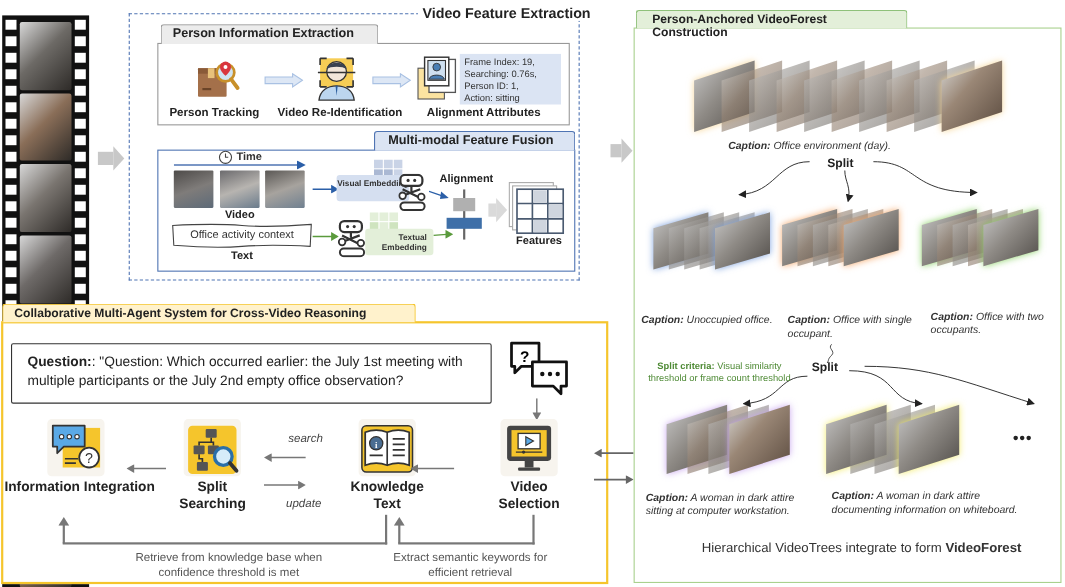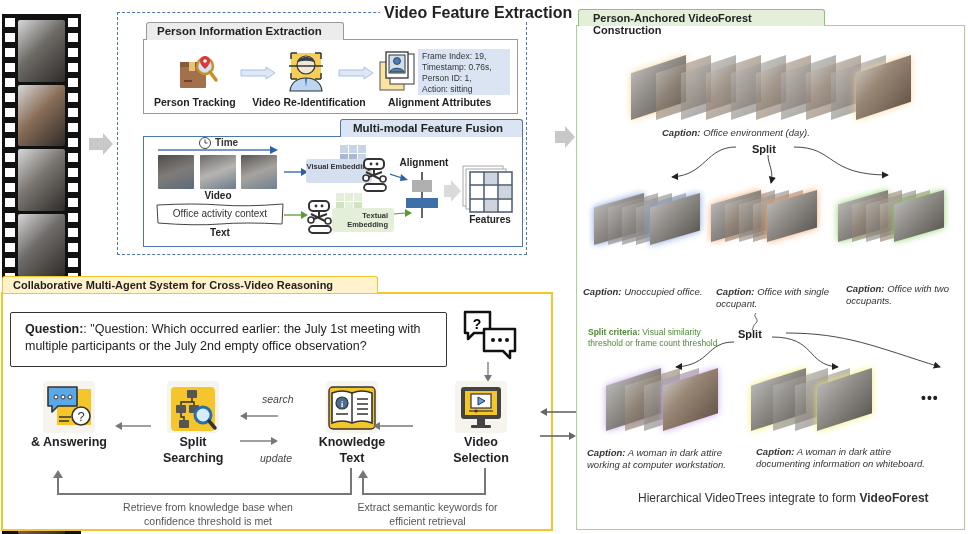--- a/index.html
+++ b/index.html
@@ -12,21 +12,21 @@
   .film .holes { position: absolute; top: 4px; bottom: 0; width: 10px; display: flex; flex-direction: column; gap: 6px; }
   .film .holes span { display: block; width: 10px; height: 9px; background: #fff; }
   .film .frames { position: absolute; left: 16px; right: 16px; top: 6px; bottom: 0; display: flex; flex-direction: column; gap: 3px; }
   .film .frame { flex: 1; border-radius: 2px; }
   .gray-arrow { position: absolute; }
   .gray-arrow .shaft { position: absolute; background: #c8c8c8; }
   .gray-arrow .head { position: absolute; width: 0; height: 0; border-top: 11px solid transparent; border-bottom: 11px solid transparent; border-left: 10px solid #c8c8c8; }
 
   
   .vfe { left: 117px; top: 12px; width: 410px; height: 243px; border: 1.5px dashed #4f74b3; }
-  .vfe-title { left: 380px; top: 4px; font-weight: bold; font-size: 16px; background: #fff; padding: 0 4px; }
+  .vfe-title { left: 380px; top: 4px; font-weight: bold; font-size: 13px; background: #fff; padding: 0 4px; }
 
   .pie-tab { left: 146px; top: 22px; width: 198px; height: 18px; background: #ececec; border: 1px solid #999; border-bottom: none; border-radius: 3px 3px 0 0;
              font-weight: bold; font-size: 11.5px; padding: 2px 10px; }
   .pie-box { left: 143px; top: 39px; width: 375px; height: 75px; border: 1px solid #999; background: #fff; }
 
   .lbl-b { font-weight: bold; font-size: 10.5px; text-align: center; white-space: nowrap; }
   .attr-box { left: 418px; top: 49px; width: 92px; height: 46px; background: #dbe4f3; font-size: 8.5px; line-height: 11px; padding: 2px 4px; color: #333; }
 
   .mff-tab { left: 340px; top: 119px; width: 183px; height: 18px; background: #dbe4f3; border: 1.5px solid #4f74b3; border-bottom: none; border-radius: 3px 3px 0 0;
              font-weight: bold; font-size: 11.5px; padding: 2px 12px; }
@@ -185,21 +185,21 @@
 <svg class="abs" style="left:378px;top:50px" width="40" height="42" viewBox="0 0 40 42">
   <rect x="2" y="12" width="24" height="28" fill="#fbe3a0" stroke="#555" stroke-width="1"></rect>
   <rect x="12" y="4" width="24" height="30" fill="#fff" stroke="#555" stroke-width="1.2"></rect>
   <rect x="8" y="2" width="22" height="26" fill="#fff" stroke="#333" stroke-width="1.3"></rect>
   <rect x="11" y="5" width="16" height="18" fill="#cfe0f0" stroke="#333" stroke-width="1"></rect>
   <circle cx="19" cy="11" r="3.5" fill="#4a7fb5" stroke="#333" stroke-width="0.8"></circle>
   <path d="M12 22 c1 -5 13 -5 14 0z" fill="#4a7fb5" stroke="#333" stroke-width="0.8"></path>
 </svg>
 <div class="abs attr-box">
   <div>Frame Index: 19,</div>
-  <div>Timestamp: 0.76s,</div>
+  <div>Searching: 0.76s,</div>
   <div>Person ID: 1,</div>
   <div>Action: sitting</div>
 </div>
 <div class="abs lbl-b" style="left:388px;top:96px;width:100px">Alignment Attributes</div>
 
 <div class="abs mff-box"></div>
 <div class="abs mff-tab">Multi-modal Feature Fusion</div>
 
 <svg class="abs" style="left:198px;top:136px" width="14" height="14" viewBox="0 0 14 14">
   <circle cx="7" cy="7" r="5.5" fill="#fff" stroke="#444" stroke-width="1"></circle>
@@ -396,24 +396,24 @@
   <path d="M210 308 C 270 308, 300 322, 364 342" stroke="#333" stroke-width="0.9" fill="none" marker-end="url(#arrowhead)"></path>
 </svg>
 
 <div class="abs cap" style="left:662px;top:127px"><b>Caption:</b> <span>Office environment (day).</span></div>
 <div class="abs" style="left:752px;top:143px;font-size:11px;font-weight:bold">Split</div>
 
 <div class="abs cap" style="left:583px;top:286px;width:130px"><b>Caption:</b> <span>Unoccupied office.</span></div>
 <div class="abs cap" style="left:716px;top:286px;width:120px"><b>Caption:</b> <span>Office with single occupant.</span></div>
 <div class="abs cap" style="left:846px;top:283px;width:110px"><b>Caption:</b> <span>Office with two occupants.</span></div>
 
-<div class="abs" style="left:588px;top:327px;width:132px;font-size:8.5px;color:#4e8a35;text-align:left;line-height:11px"><b>Split criteria:</b> <span>Visual similarity threshold or frame count threshold</span></div>
+<div class="abs" style="left:588px;top:327px;width:132px;font-size:8.5px;color:#4e8a35;text-align:center;line-height:11px"><b>Split criteria:</b> <span>Visual similarity threshold or frame count threshold</span></div>
 <div class="abs" style="left:738px;top:328px;font-size:11px;font-weight:bold">Split</div>
 
-<div class="abs cap" style="left:587px;top:447px;width:160px"><b>Caption:</b> <span>A woman in dark attire working at computer workstation.</span></div>
+<div class="abs cap" style="left:587px;top:447px;width:160px"><b>Caption:</b> <span>A woman in dark attire sitting at computer workstation.</span></div>
 <div class="abs cap" style="left:756px;top:446px;width:190px"><b>Caption:</b> <span>A woman in dark attire documenting information on whiteboard.</span></div>
 <div class="abs" style="left:921px;top:390px;font-size:14px;font-weight:bold;letter-spacing:1px">•••</div>
 
 <div class="abs" style="left:638px;top:491px;font-size:12px;color:#333;white-space:nowrap"><span>Hierarchical VideoTrees integrate to form </span><b>VideoForest</b></div>
 
 <div class="abs ma-box"></div>
 <div class="abs ma-tab">Collaborative Multi-Agent System for Cross-Video Reasoning</div>
 
 <div class="abs question"><b>Question:</b><span>: "Question: Which occurred earlier: the July 1st meeting with multiple participants or the July 2nd empty office observation?</span></div>
 
@@ -472,21 +472,21 @@
     <rect x="16" y="13" width="20" height="14" fill="#fff" stroke="#333" stroke-width="1.2"></rect>
     <path d="M23 16 L30 20 L23 24 Z" fill="#5aa9e6" stroke="#333" stroke-width="1"></path>
     <line x1="14" y1="30" x2="38" y2="30" stroke="#333" stroke-width="1.2"></line>
       <circle cx="21" cy="30" r="1.5" fill="#333"></circle>
     <rect x="22" y="38" width="8" height="6" fill="#444"></rect>
       <rect x="16" y="44" width="20" height="3" rx="1" fill="#444"></rect>
   </svg>
 </div>
 
 <div class="abs flow-lbl" style="left:4px;top:434px;width:130px">
-    <div>&amp; Answering</div>
+    <div>Information Integration</div>
   </div>
 <div class="abs flow-lbl" style="left:163px;top:434px;width:60px">
     <div>Split</div>
     <div>Searching</div>
   </div>
 <div class="abs flow-lbl" style="left:314px;top:434px;width:76px">
     <div>Knowledge</div>
     <div>Text</div>
   </div>
 <div class="abs flow-lbl" style="left:448px;top:434px;width:66px">

